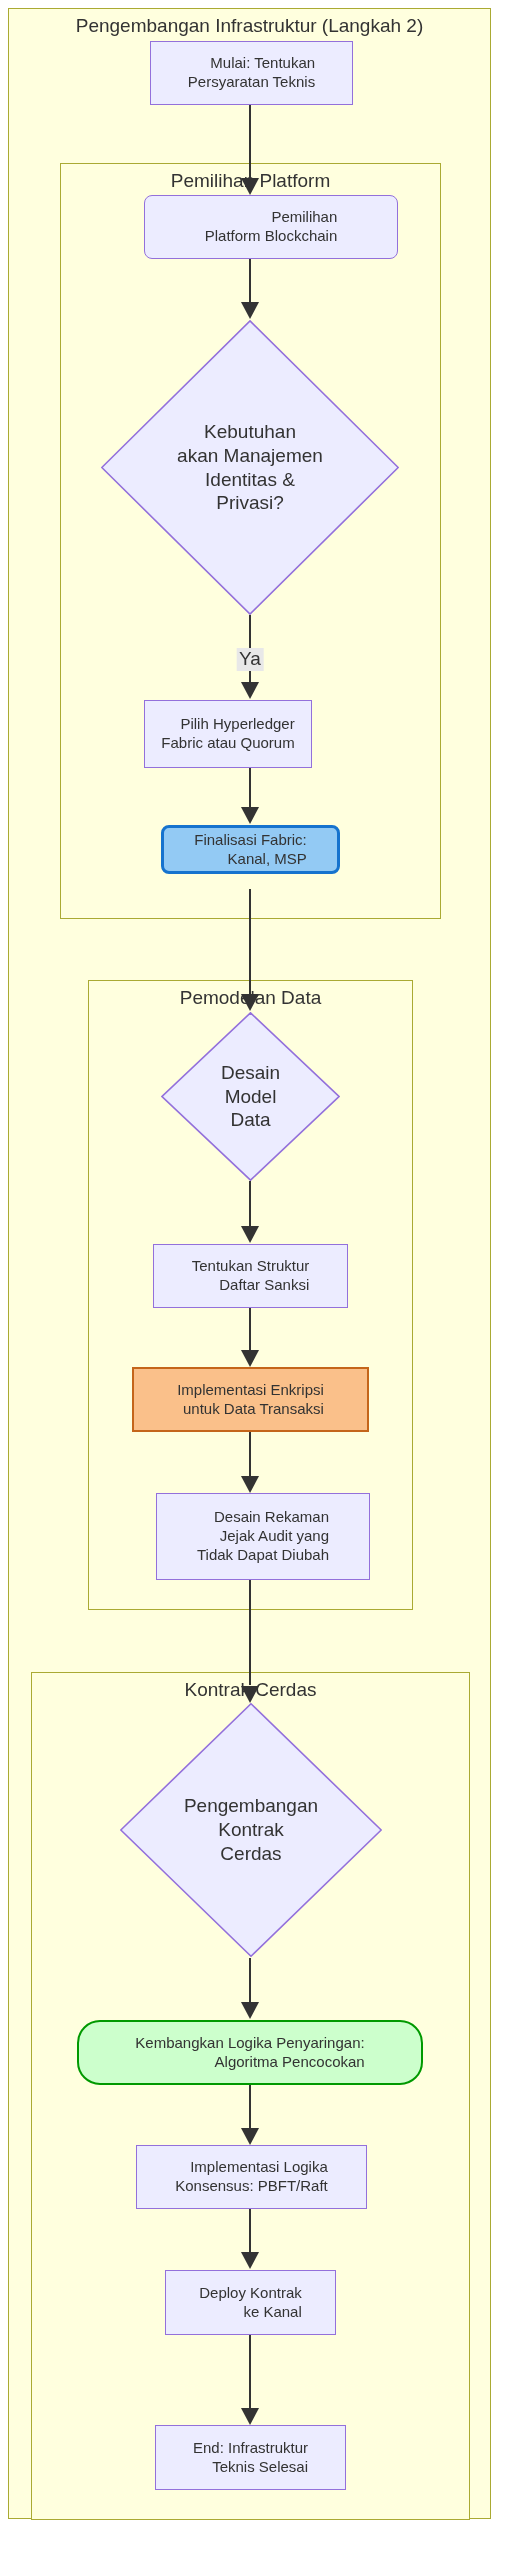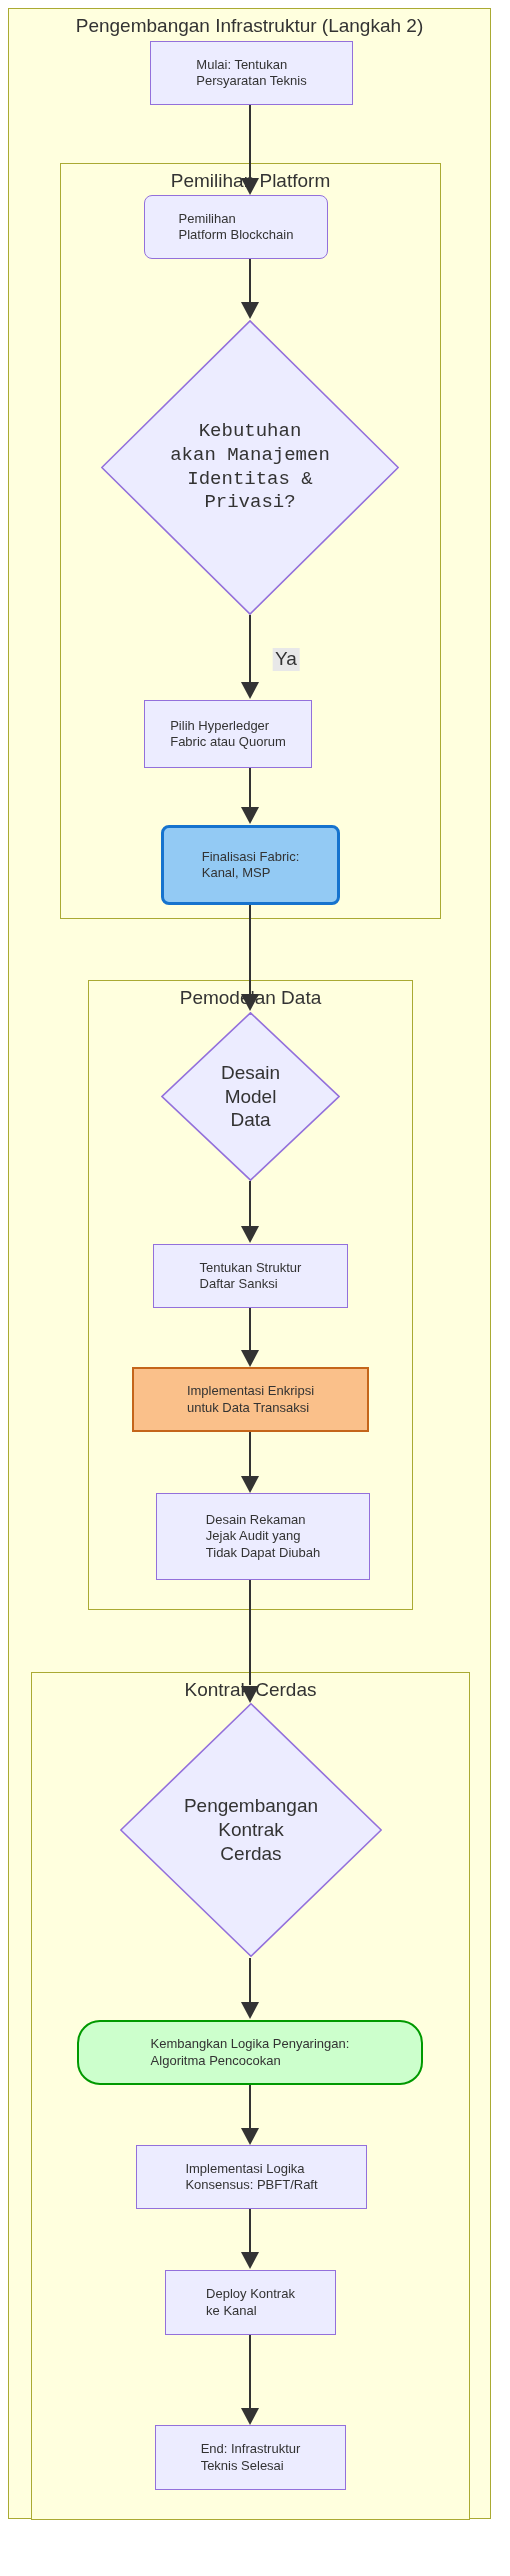--- a/index.html
+++ b/index.html
@@ -9,22 +9,22 @@
     --orange-fill:#fac08a; --orange-border:#c4651a; --green-fill:#ccffcc; --green-border:#009900;
   }
   html,body{margin:0;padding:0;background:var(--canvas-bg);}
   .canvas{position:relative;width:511px;height:2576px;overflow:hidden;
           font-family:"Liberation Sans","DejaVu Sans",sans-serif;color:var(--text);}
   .cluster{position:absolute;background:var(--cluster-fill);border:1.6px solid var(--cluster-border);
            box-sizing:border-box;}
   .z1{z-index:1}.z2{z-index:2}
   .cluster-title{position:absolute;top:6.4px;left:0;right:0;text-align:center;font-size:19px;line-height:1.2;}
   .node{position:absolute;box-sizing:border-box;background:var(--node-fill);border:1.6px solid var(--node-border);
-        display:flex;align-items:center;justify-content:center;text-align:left;
-        font-size:13px;line-height:1.25;z-index:4;}
+        display:flex;align-items:center;justify-content:center;text-align:right;
+        font-size:15px;line-height:1.25;z-index:4;}
   .label{white-space:pre-line;}
   .rounded{border-radius:8px;}
   .hl-blue{background:var(--blue-fill);border:3.2px solid var(--blue-border);border-radius:8px;}
   .hl-orange{background:var(--orange-fill);border:2.4px solid var(--orange-border);}
   .hl-green{background:var(--green-fill);border:2.4px solid var(--green-border);}
   .diamond{position:absolute;display:flex;align-items:center;justify-content:center;text-align:center;
            font-size:19px;line-height:1.25;z-index:4;}
   .diamond svg{position:absolute;left:0;top:0;}
   .diamond polygon{fill:var(--node-fill);stroke:var(--node-border);stroke-width:2;}
   .diamond .label{position:relative;}
@@ -56,21 +56,21 @@
   </div>
 
   <div class="edge-line" style="top:105px;height:73px;"></div>
   <div class="arrow-head" style="top:178px;"></div>
 
   <div class="edge-line" style="top:259px;height:43px;"></div>
   <div class="arrow-head" style="top:302px;"></div>
 
   <div class="edge-line" style="top:615px;height:67px;"></div>
   <div class="arrow-head" style="top:682px;"></div>
-  <div class="edge-label" style="top:648px;margin-left:36px;">Ya</div>
+  <div class="edge-label" style="top:648px;">Ya</div>
 
   <div class="edge-line" style="top:767px;height:40px;"></div>
   <div class="arrow-head" style="top:807px;"></div>
 
   <div class="edge-line" style="top:889px;height:105px;"></div>
   <div class="arrow-head" style="top:994px;"></div>
 
   <div class="edge-line" style="top:1181px;height:45px;"></div>
   <div class="arrow-head" style="top:1226px;"></div>
 
@@ -93,41 +93,41 @@
   <div class="arrow-head" style="top:2252px;"></div>
 
   <div class="edge-line" style="top:2335px;height:73px;"></div>
   <div class="arrow-head" style="top:2408px;"></div>
 
   <div class="node" style="left:150px;top:41px;width:203px;height:64px;">
     <span class="label">Mulai: Tentukan
 Persyaratan Teknis</span>
   </div>
 
-  <div class="node rounded" style="left:144px;top:195px;width:184px;height:64px;">
+  <div class="node rounded" style="left:144px;top:195px;width:254px;height:64px;">
     <span class="label">Pemilihan
 Platform Blockchain</span>
   </div>
 
-  <div class="diamond" style="left:101px;top:320px;width:298px;height:295px;font-family:Liberation Mono, monospace;">
+  <div class="diamond" style="left:101px;top:320px;width:298px;height:295px;">
     <svg width="298" height="295" viewBox="0 0 374 370">
       <polygon points="187,1 373,185 187,369 1,185"></polygon>
     </svg>
     <span class="label">Kebutuhan
 akan Manajemen
 Identitas &amp;
 Privasi?</span>
   </div>
 
   <div class="node" style="left:144px;top:700px;width:168px;height:68px;">
     <span class="label">Pilih Hyperledger
 Fabric atau Quorum</span>
   </div>
 
-  <div class="node hl-blue" style="left:161px;top:825px;width:179px;height:80px;">
+  <div class="node hl-blue" style="left:161px;top:825px;width:179px;height:49px;">
     <span class="label">Finalisasi Fabric:
 Kanal, MSP</span>
   </div>
 
   <div class="diamond" style="left:161px;top:1012px;width:179px;height:169px;">
     <svg width="179" height="169" viewBox="0 0 224 212">
       <polygon points="112,1 223,106 112,211 1,106"></polygon>
     </svg>
     <span class="label">Desain
 Model

